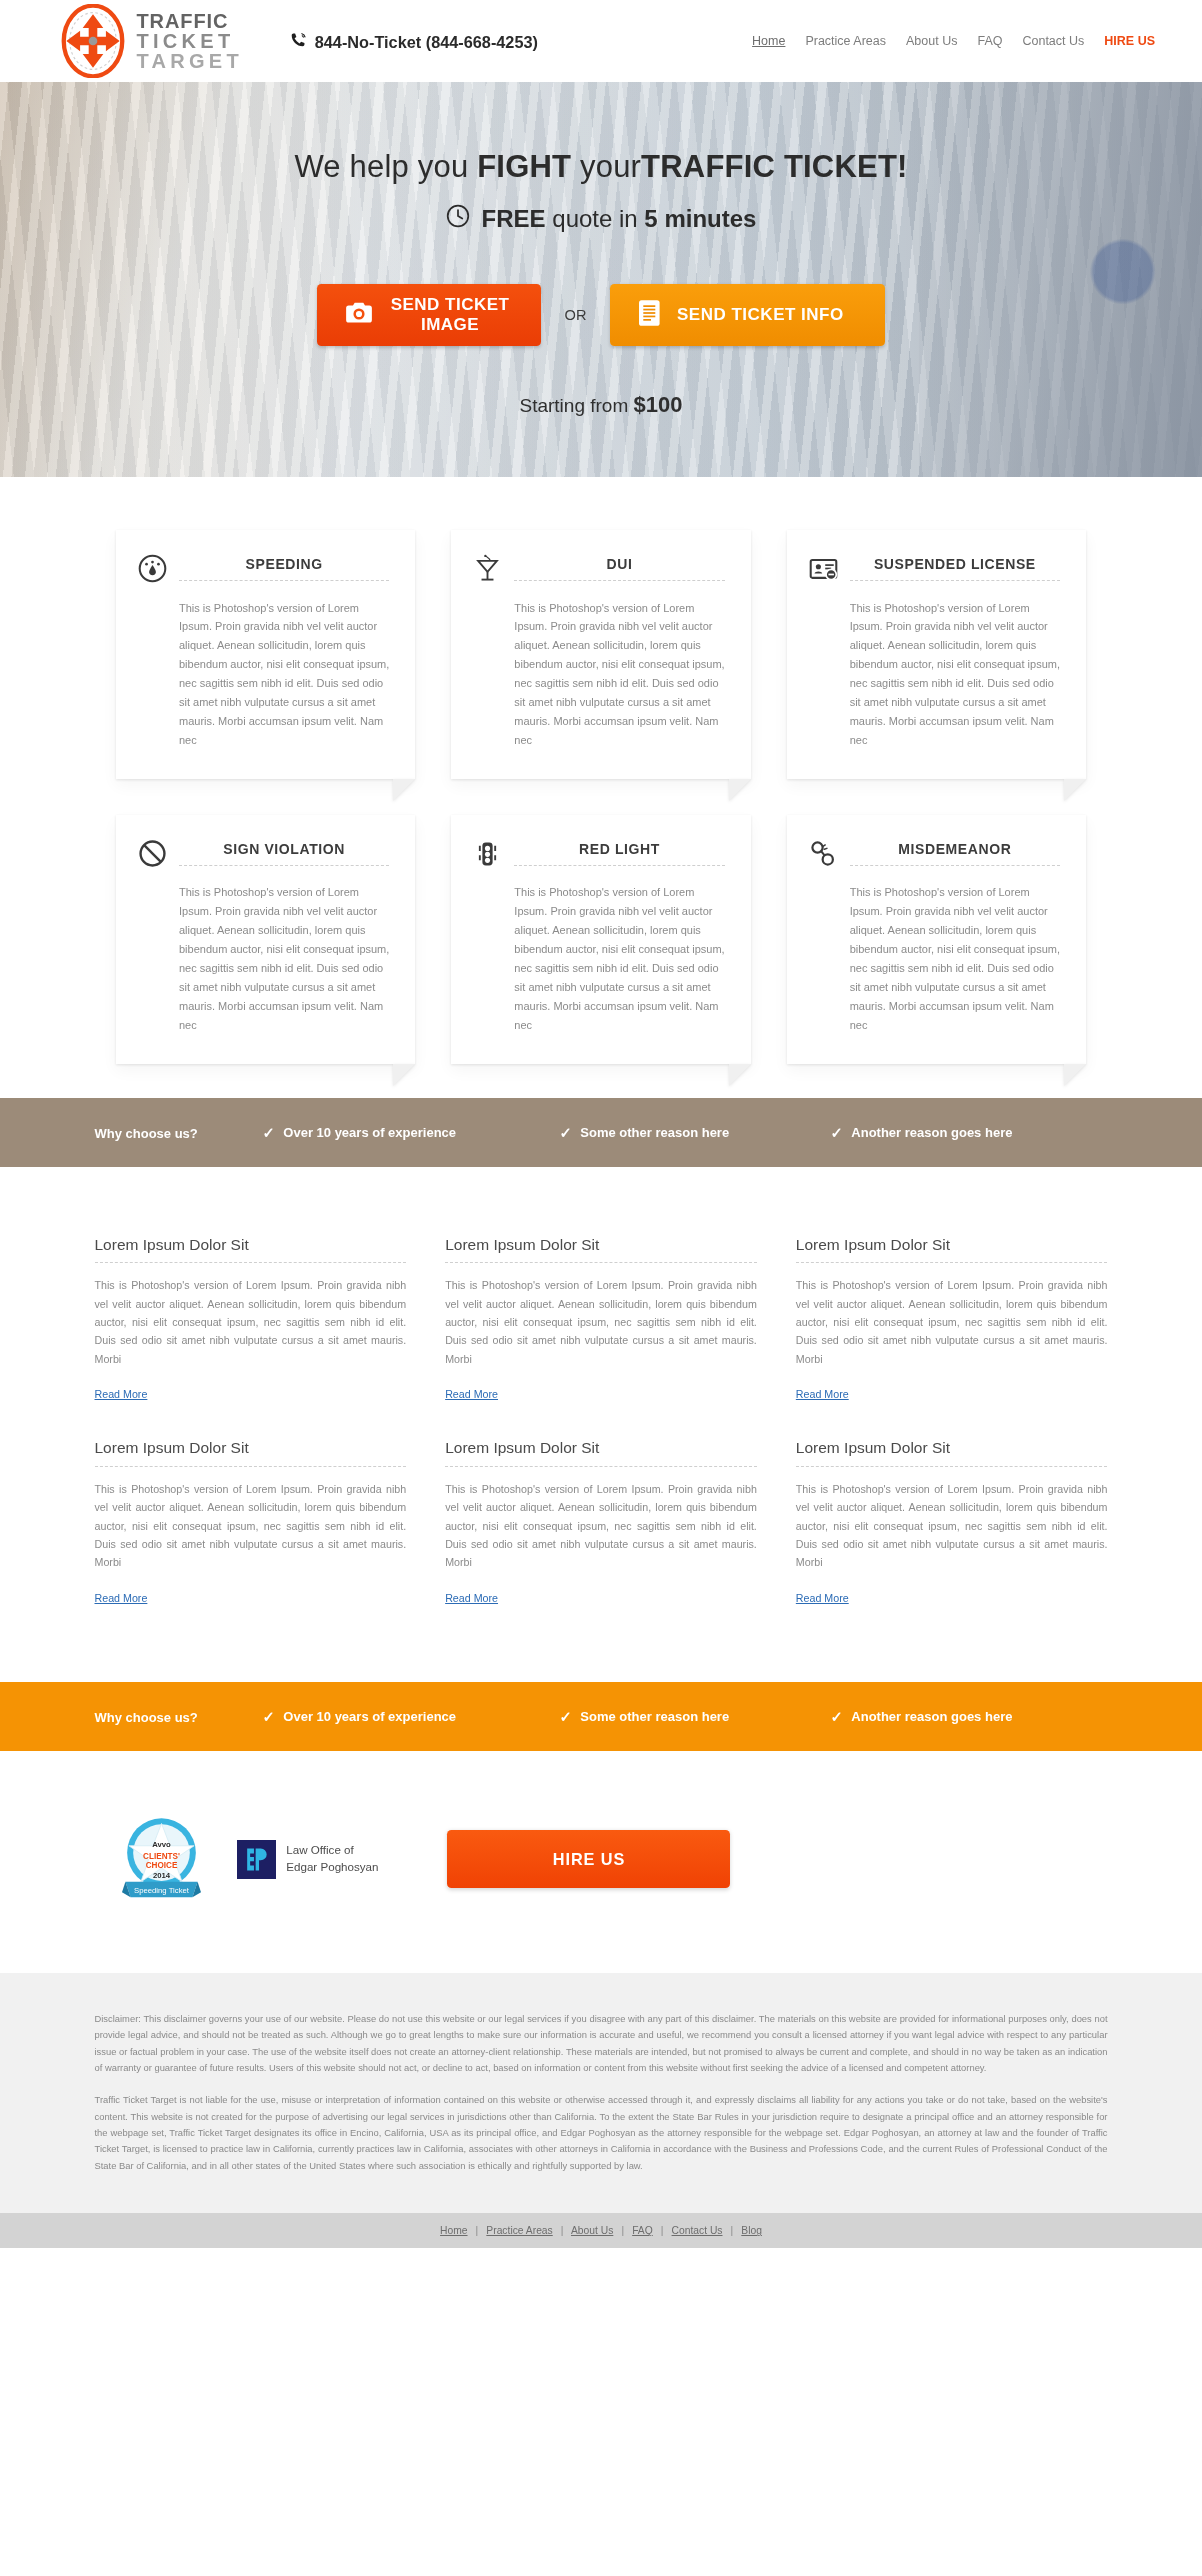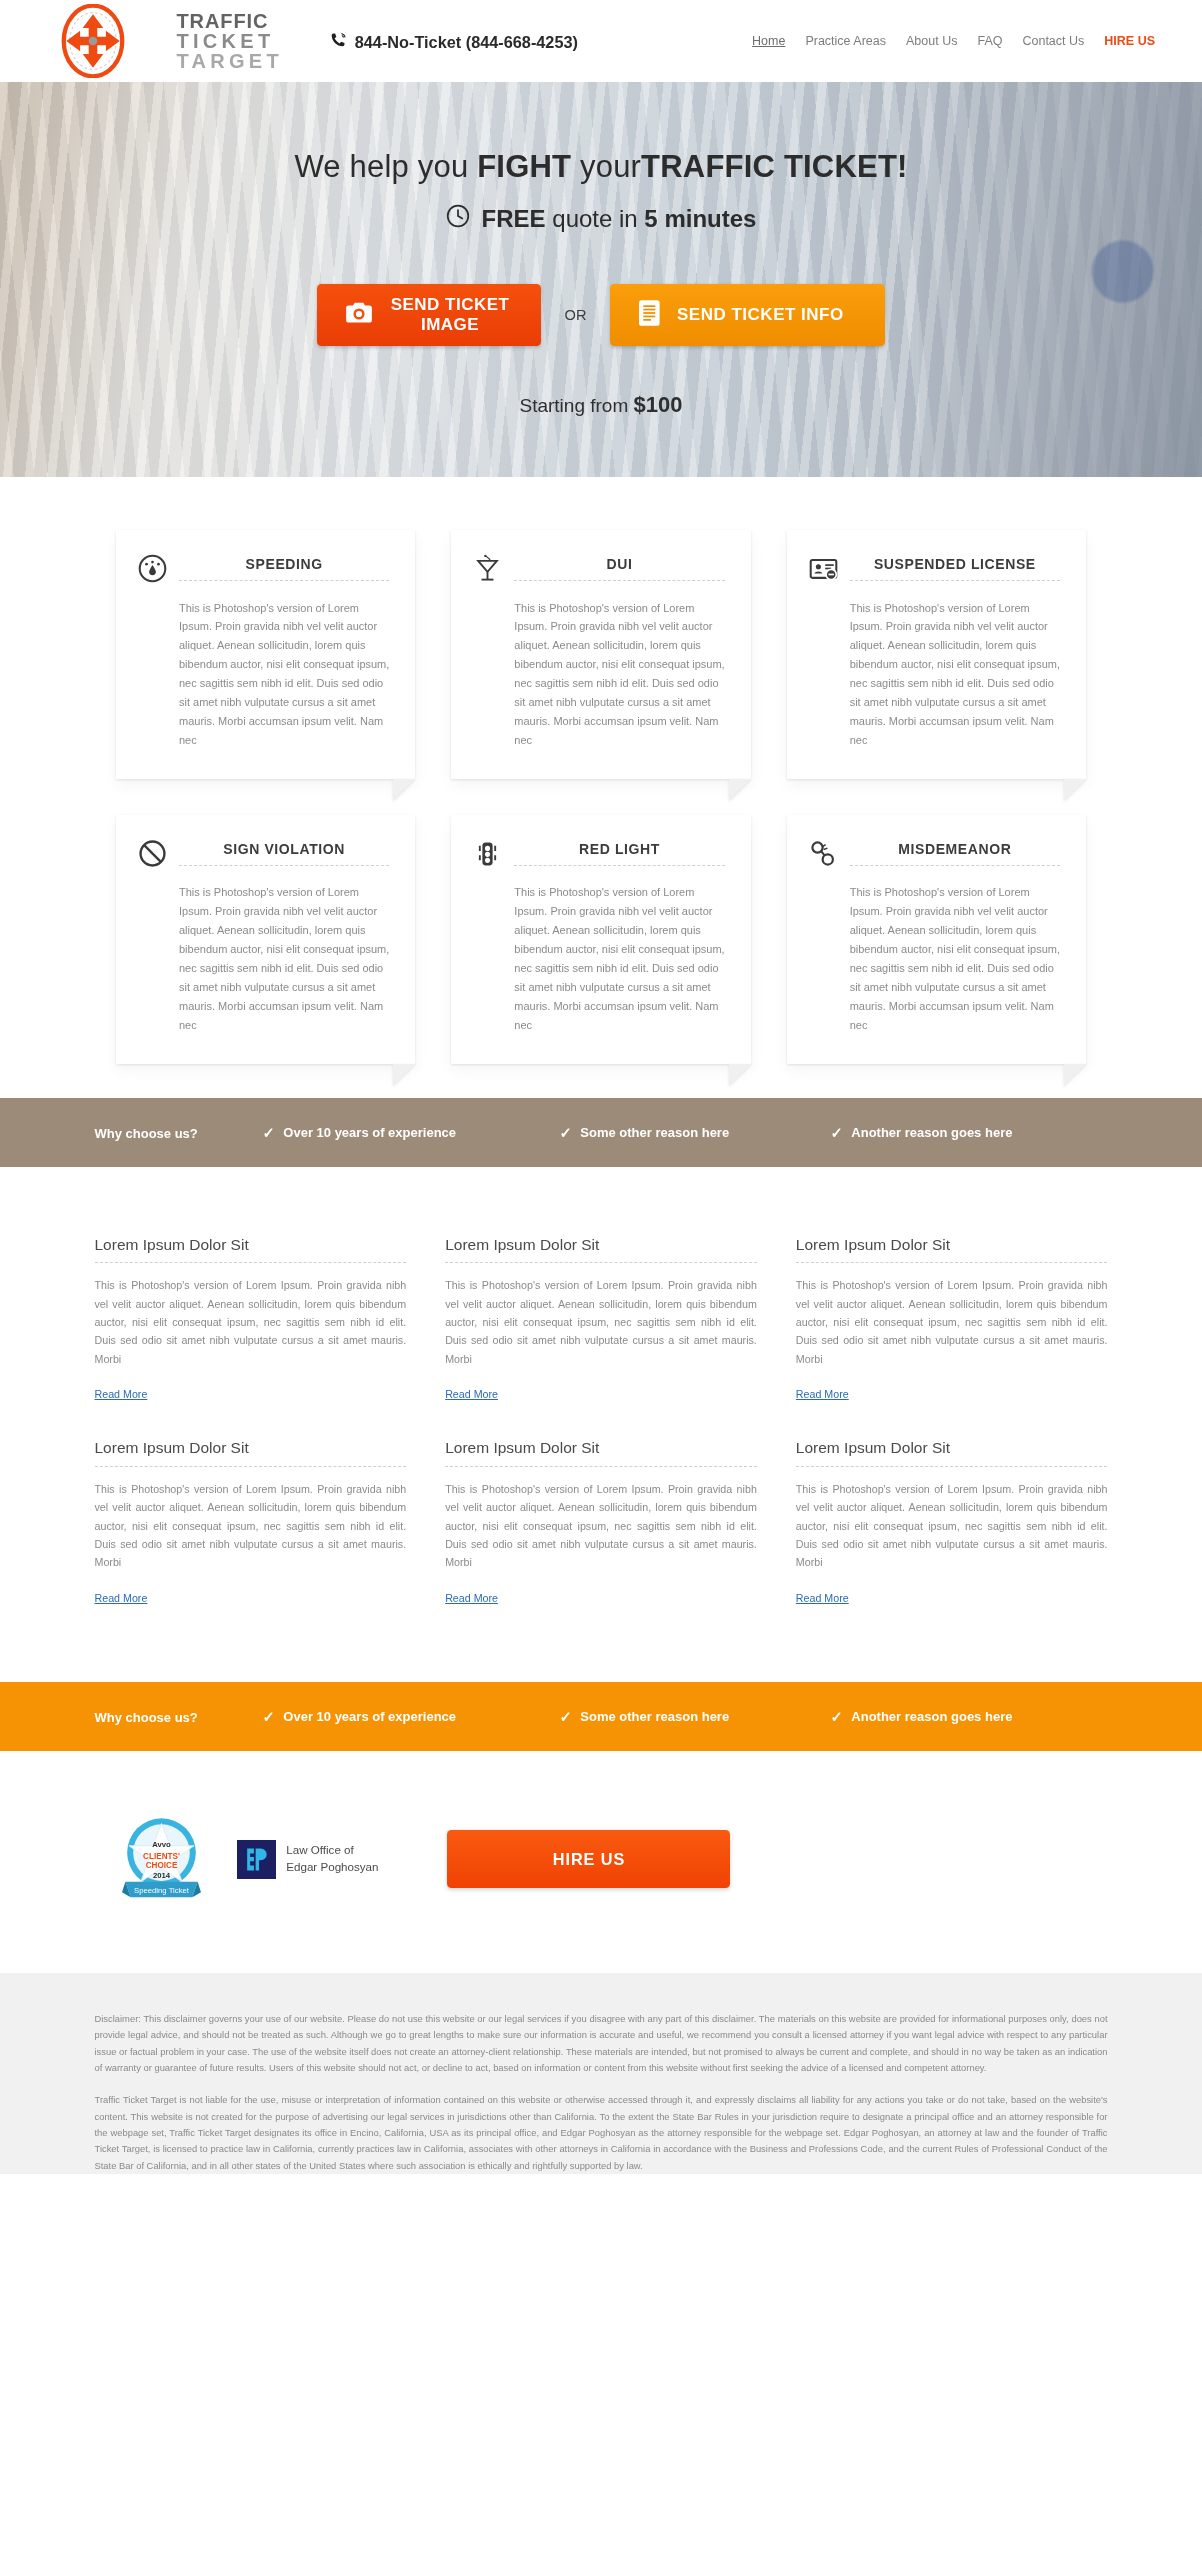--- a/index.html
+++ b/index.html
@@ -17,21 +17,21 @@
     background: #fff;
     display: flex;
     align-items: center;
     position: relative;
     z-index: 5;
   }
   .header-inner {
     width: 1108px; margin: 0 auto;
     display: flex; align-items: center;
   }
-  .logo-block { display: flex; align-items: center; margin-left: 8.6px; gap: 40px; }
+  .logo-block { display: flex; align-items: center; margin-left: 8.6px; }
   .logo-mark { width: 74px; height: 74px; position: relative; }
   .logo-text {
     margin-left: 6.9px; line-height: 1.0;
     font-family: "Liberation Sans", sans-serif;
   }
   .logo-text div { letter-spacing: 0.9px; font-weight: bold; }
   .lt1 { font-size: 20px; color: #636363; }
   .lt2 { font-size: 20px; color: #8b8b8b; letter-spacing: 4.3px !important; }
   .lt3 { font-size: 20px; color: #a8a8a8; letter-spacing: 4.3px !important; }
 
@@ -539,14 +539,27 @@
 
     <button class="hire-btn">HIRE US</button>
   </div>
 </div>
 
 <div class="footer">
   <div class="footer-inner">
     <p class="disclaimer">Disclaimer: This disclaimer governs your use of our website. Please do not use this website or our legal services if you disagree with any part of this disclaimer. The materials on this website are provided for informational purposes only, does not provide legal advice, and should not be treated as such. Although we go to great lengths to make sure our information is accurate and useful, we recommend you consult a licensed attorney if you want legal advice with respect to any particular issue or factual problem in your case. The use of the website itself does not create an attorney-client relationship. These materials are intended, but not promised to always be current and complete, and should in no way be taken as an indication of warranty or guarantee of future results. Users of this website should not act, or decline to act, based on information or content from this website without first seeking the advice of a licensed and competent attorney.</p>
     <p class="disclaimer">Traffic Ticket Target is not liable for the use, misuse or interpretation of information contained on this website or otherwise accessed through it, and expressly disclaims all liability for any actions you take or do not take, based on the website's content. This website is not created for the purpose of advertising our legal services in jurisdictions other than California. To the extent the State Bar Rules in your jurisdiction require to designate a principal office and an attorney responsible for the webpage set, Traffic Ticket Target designates its office in Encino, California, USA as its principal office, and Edgar Poghosyan as the attorney responsible for the webpage set. Edgar Poghosyan, an attorney at law and the founder of Traffic Ticket Target, is licensed to practice law in California, currently practices law in California, associates with other attorneys in California in accordance with the Business and Professions Code, and the current Rules of Professional Conduct of the State Bar of California, and in all other states of the United States where such association is ethically and rightfully supported by law.</p>
   </div>
+  <div class="footer-links">
+    <a href="#">Home</a>
+    <span class="sep">|</span>
+    <a href="#">Practice Areas</a>
+    <span class="sep">|</span>
+    <a href="#">About Us</a>
+    <span class="sep">|</span>
+    <a href="#">FAQ</a>
+    <span class="sep">|</span>
+    <a href="#">Contact Us</a>
+    <span class="sep">|</span>
+    <a href="#">Blog</a>
+  </div>
 </div>
 
 
 </body></html>

